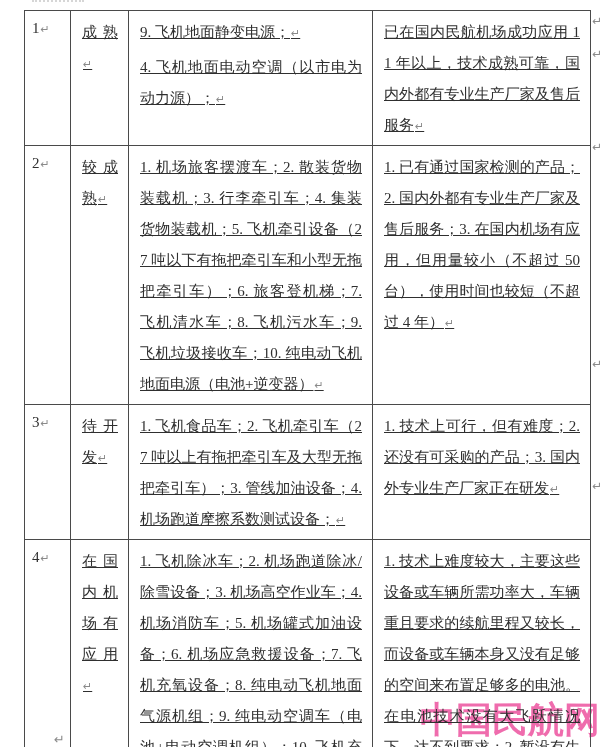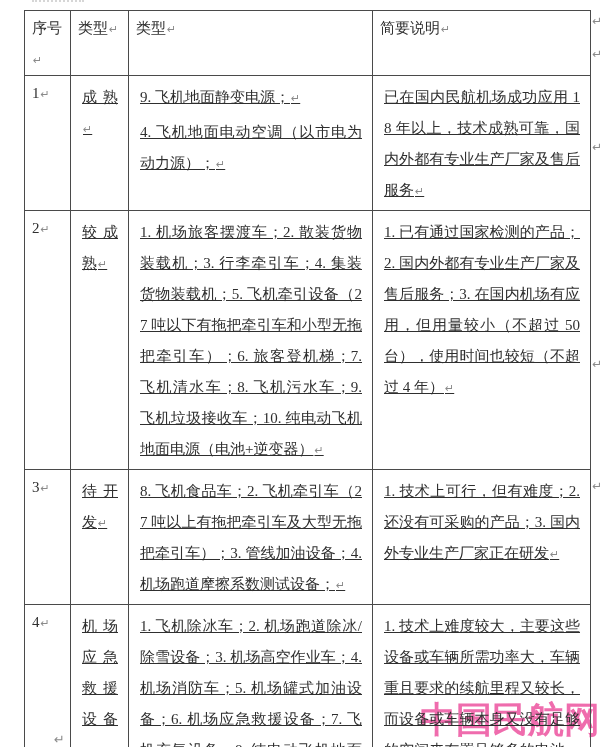--- a/index.html
+++ b/index.html
@@ -64,48 +64,34 @@
 
   <table class="doc">
     <colgroup>
       <col style="width:46px">
         <col style="width:58px">
         <col style="width:244px">
         <col style="width:218px">
     </colgroup>
 
     <tbody>
-        <tr style="height:34px;">
-      <td class="c-no">
-        <p class="para-left"><span>序号</span><span class="pmark">↵</span></p>
-      </td>
-      <td class="c-type">
-        <p class="para-left"><span>类型</span><span class="pmark">↵</span></p>
-      </td>
-      <td>
-        <p class="para-left"><span>类型</span><span class="pmark">↵</span></p>
-      </td>
-      <td>
-        <p class="para-left"><span>简要说明</span><span class="pmark">↵</span></p>
-      </td>
-    </tr>
 
     <tr style="height:91px;">
       <td class="c-no">
         <p class="para-left"><span>1</span><span class="pmark">↵</span></p>
       </td>
       <td class="c-type">
         <p class="para"><span>成熟</span><span class="pmark">↵</span></p>
       </td>
       <td>
         <p class="para"><span>9. 飞机地面静变电源；</span><span class="pmark">↵</span></p>
         <p class="para"><span>4. 飞机地面电动空调（以市电为动力源）；</span><span class="pmark">↵</span></p>
       </td>
       <td>
-        <p class="para"><span>已在国内民航机场成功应用 18 年以上，技术成熟可靠，国内外都有专业生产厂家及售后服务</span><span class="pmark">↵</span></p>
+        <p class="para"><span>已在国内民航机场成功应用 11 年以上，技术成熟可靠，国内外都有专业生产厂家及售后服务</span><span class="pmark">↵</span></p>
       </td>
     </tr>
 
     <tr style="height:218px;">
       <td class="c-no">
         <p class="para-left"><span>2</span><span class="pmark">↵</span></p>
       </td>
       <td class="c-type">
         <p class="para"><span>较成熟</span><span class="pmark">↵</span></p>
       </td>
@@ -118,33 +104,33 @@
     </tr>
 
     <tr style="height:121px;">
       <td class="c-no">
         <p class="para-left"><span>3</span><span class="pmark">↵</span></p>
       </td>
       <td class="c-type">
         <p class="para"><span>待开发</span><span class="pmark">↵</span></p>
       </td>
       <td>
-        <p class="para"><span>8. 飞机食品车；2. 飞机牵引车（27 吨以上有拖把牵引车及大型无拖把牵引车）；3. 管线加油设备；4. 机场跑道摩擦系数测试设备；</span><span class="pmark">↵</span></p>
+        <p class="para"><span>1. 飞机食品车；2. 飞机牵引车（27 吨以上有拖把牵引车及大型无拖把牵引车）；3. 管线加油设备；4. 机场跑道摩擦系数测试设备；</span><span class="pmark">↵</span></p>
       </td>
       <td>
         <p class="para"><span>1. 技术上可行，但有难度；2. 还没有可采购的产品；3. 国内外专业生产厂家正在研发</span><span class="pmark">↵</span></p>
       </td>
     </tr>
 
     <tr style="height:248px;">
       <td class="c-no">
         <p class="para-left"><span>4</span><span class="pmark">↵</span></p>
       </td>
       <td class="c-type">
-        <p class="para"><span>机场应急救援设备</span><span class="pmark">↵</span></p>
+        <p class="para"><span>在国内机场有应用</span><span class="pmark">↵</span></p>
       </td>
       <td>
         <p class="para"><span>1. 飞机除冰车；2. 机场跑道除冰/除雪设备；3. 机场高空作业车；4. 机场消防车；5. 机场罐式加油设备；6. 机场应急救援设备；7. 飞机充氧设备；8. 纯电动飞机地面气源机组；9. 纯电动空调车（电池+电动空调机组）；10. 飞机充氮设备</span></p>
       </td>
       <td>
         <p class="para"><span>1. 技术上难度较大，主要这些设备或车辆所需功率大，车辆重且要求的续航里程又较长，而设备或车辆本身又没有足够的空间来布置足够多的电池。在电池技术没有大飞跃情况下，达不到要求；2. 暂没有生产厂家准备向市场推出这些产品；</span></p>
       </td>
     </tr>
   </tbody>
     </table>

